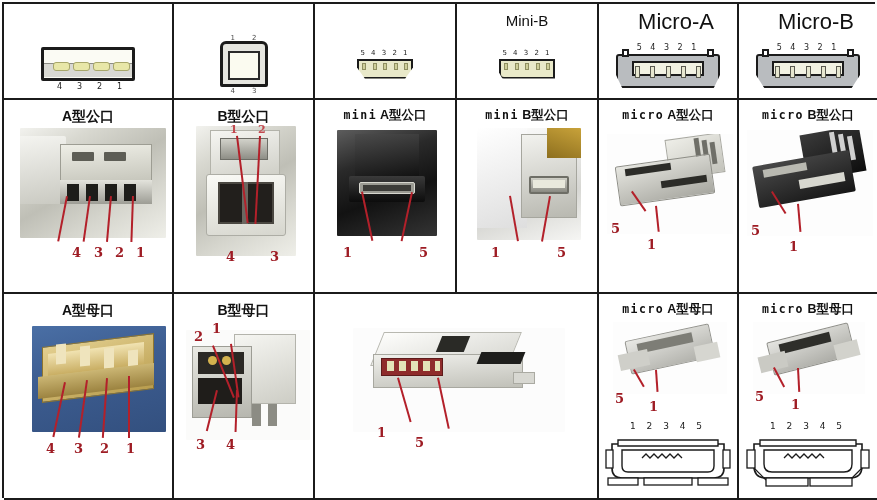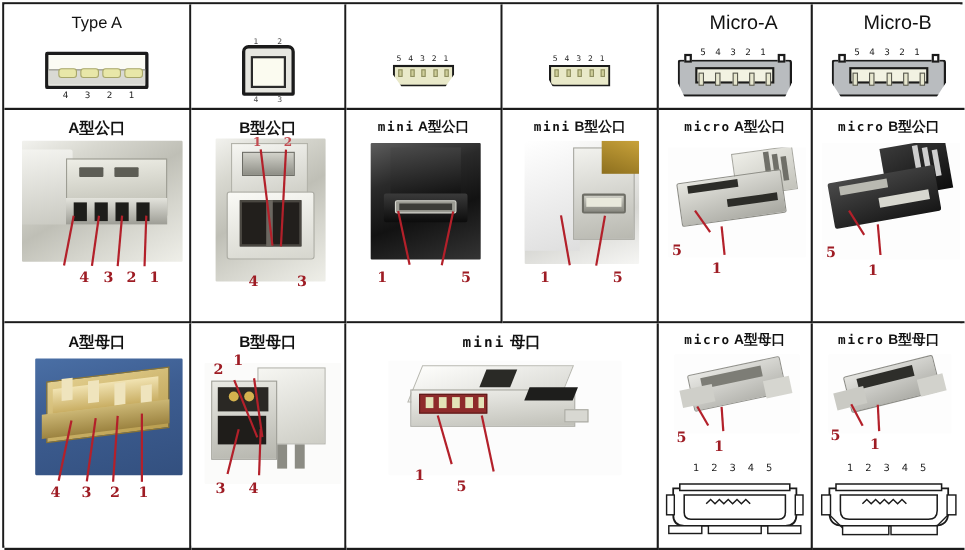--- a/index.html
+++ b/index.html
@@ -51,21 +51,21 @@
   .hdr-label {
     text-align: center;
     color: #111;
     font-size: 15px;
     font-weight: 400;
     margin-top: 9px;
     letter-spacing: 0px;
     line-height: 1;
   }
   .hdr-label.big {
-    font-size: 18px;
+    font-size: 22px;
     margin-top: 7px;
     padding-left: 16px;
   }
   .cn-label {
     text-align: center;
     color: #111;
     font-size: 14px;
     font-weight: 700;
     margin-top: 9px;
     line-height: 1;
@@ -312,21 +312,20 @@
     white-space: nowrap;
   }
 </style>
 </head>
 <body>
 
 <div id="sheet">
   <div class="table">
 
     <div class="cell">
-      <div class="hdr-label">Type A</div>
       <div class="draw-wrap">
         <div class="typea-shell">
           <div class="inner-bar"></div>
           <div class="pad" style="left:9px"></div>
           <div class="pad" style="left:29px"></div>
           <div class="pad" style="left:49px"></div>
           <div class="pad" style="left:69px"></div>
           <span class="pnum" style="left:13px">4</span>
           <span class="pnum" style="left:33px">3</span>
           <span class="pnum" style="left:53px">2</span>
@@ -359,20 +358,21 @@
                 <i></i>
                 <i></i>
                 <i></i>
             </div>
           </div>
         </div>
       </div>
     </div>
 
     <div class="cell">
+      <div class="hdr-label">Mini-B</div>
       <div class="draw-wrap">
         <div>
           <div class="pinrow tiny">5 4 3 2 1</div>
           <div class="mini-shell">
             <div class="body mini-b-clip"></div>
             <div class="teeth">
               <i></i>
                 <i></i>
                 <i></i>
                 <i></i>
@@ -579,24 +579,20 @@
       <div class="lead" style="left:56px; top:50px; height:54px; transform:rotate(-8deg);"></div>
       <div class="lead" style="left:42px; top:96px; height:42px; transform:rotate(14deg);"></div>
       <div class="lead" style="left:62px; top:96px; height:42px; transform:rotate(2deg);"></div>
       <span class="num" style="left:20px; top:36px;">2</span>
       <span class="num" style="left:38px; top:28px;">1</span>
       <span class="num" style="left:22px; top:144px;">3</span>
       <span class="num" style="left:52px; top:144px;">4</span>
     </div>
 
     <div class="cell row3 span2">
-      <div class="cn-label">
-        <span class="mono">mini</span>
-        <span>母口</span>
-      </div>
       <div class="photo" style="left:38px; top:34px; width:212px; height:104px; background:#fcfcfc;">
         <div class="blk" style="left:24px; top:4px; width:138px; height:34px; background:linear-gradient(160deg,#fdfdfb,#d6d6d0); border:1px solid #b8b8b0; transform:skewX(-22deg);"></div>
         <div class="blk" style="left:20px; top:26px; width:150px; height:34px; background:linear-gradient(175deg,#f0f0ec,#c0c0b8); border:1px solid #a8a8a0;"></div>
         <div class="blk" style="left:28px; top:30px; width:62px; height:18px; background:#8e2b2b; border:1px solid #5d1b1b;"></div>
         <div class="blk" style="left:34px; top:33px; width:7px; height:10px; background:#e3e3b8;"></div>
         <div class="blk" style="left:46px; top:33px; width:7px; height:10px; background:#e3e3b8;"></div>
         <div class="blk" style="left:58px; top:33px; width:7px; height:10px; background:#e3e3b8;"></div>
         <div class="blk" style="left:70px; top:33px; width:7px; height:10px; background:#e3e3b8;"></div>
         <div class="blk" style="left:82px; top:33px; width:5px; height:10px; background:#e3e3b8;"></div>
         <div class="blk" style="left:86px; top:8px; width:28px; height:16px; background:#2a2a26; transform:skewX(-22deg);"></div>

